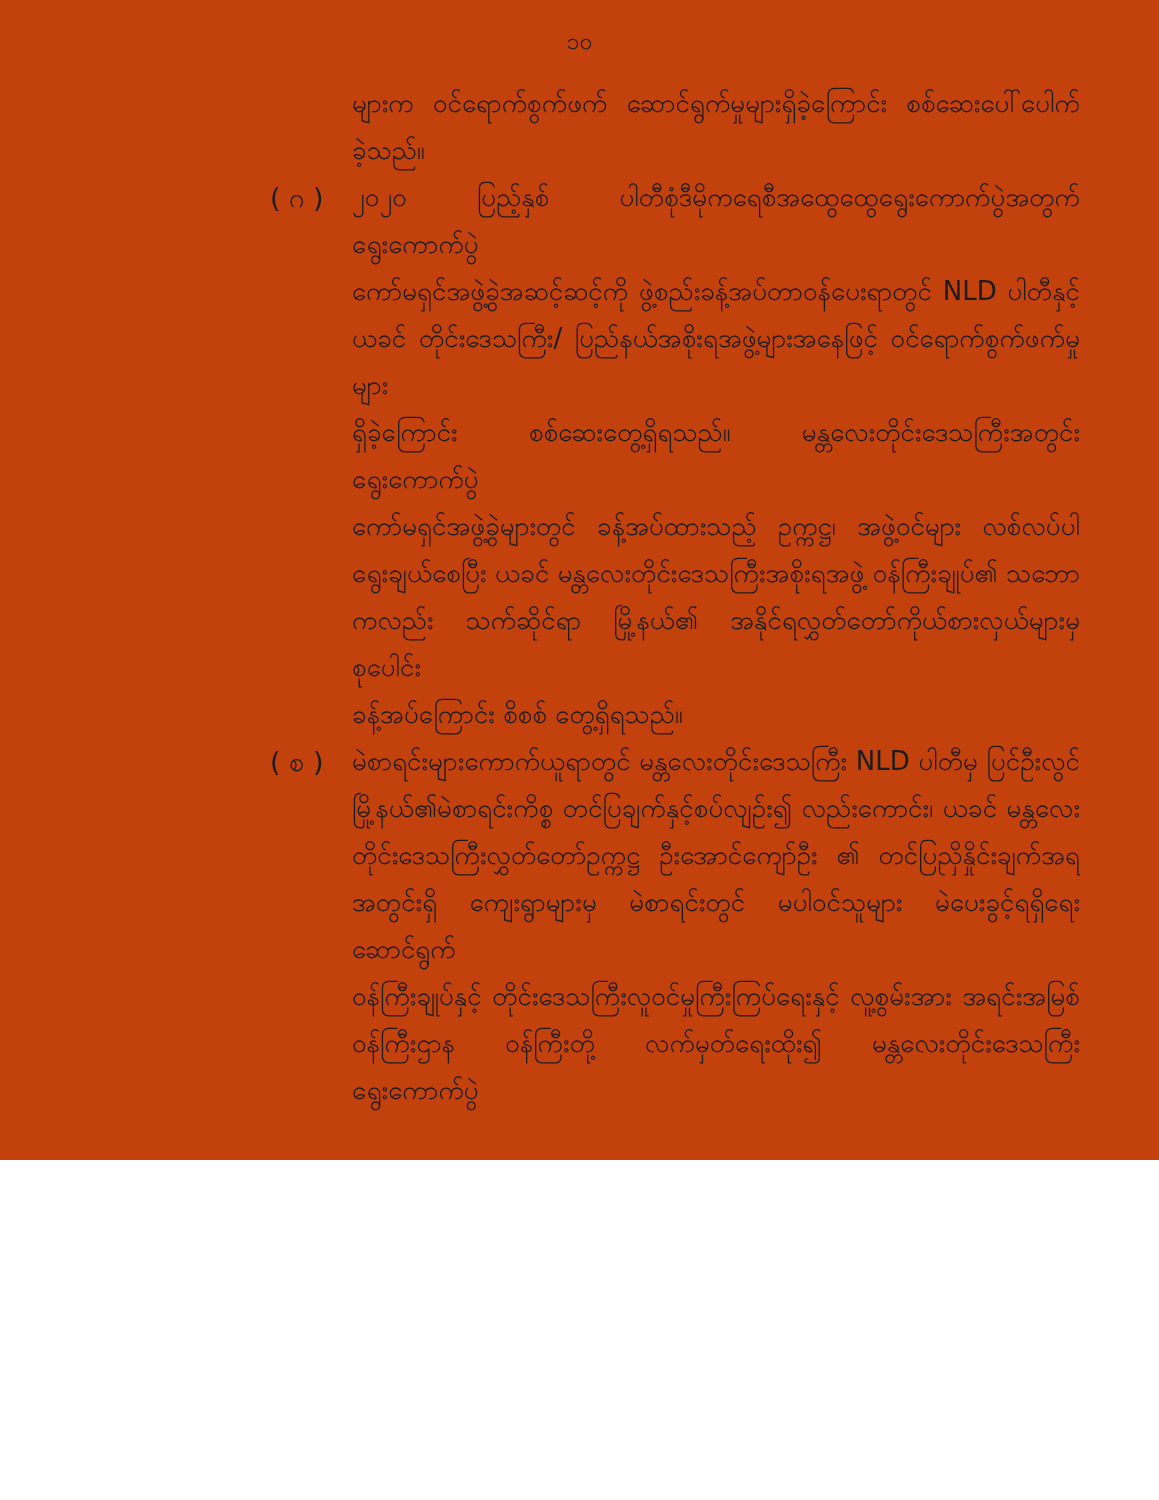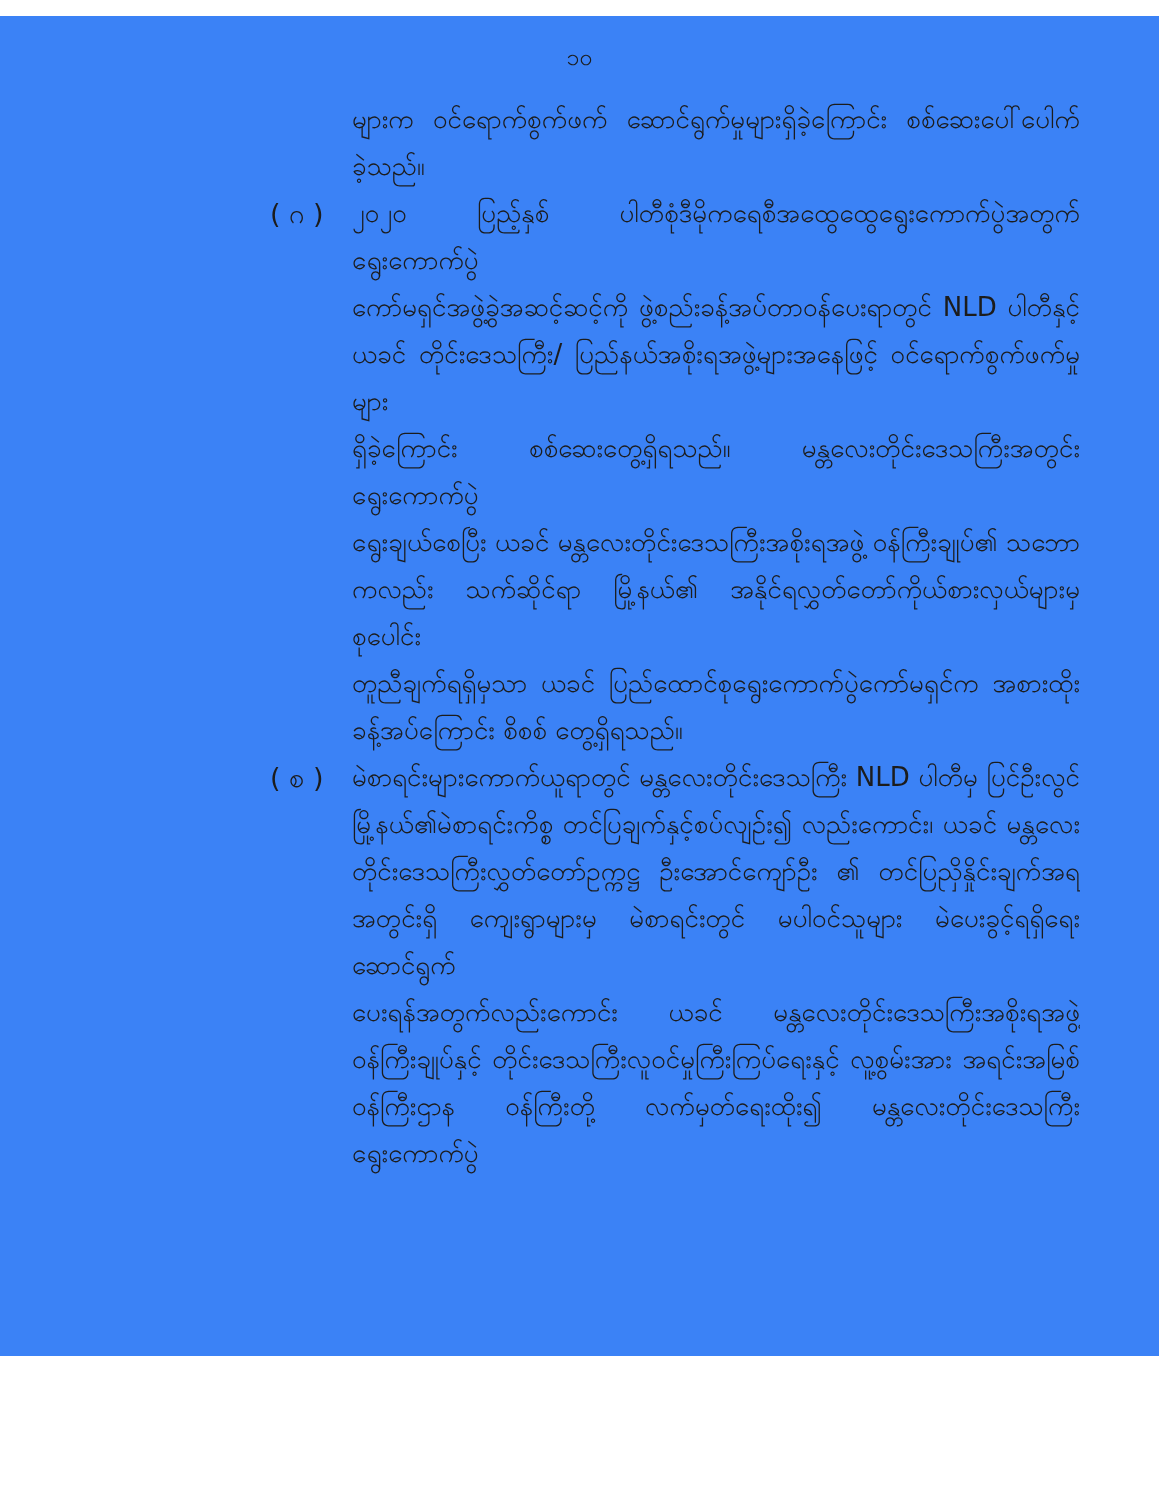--- a/index.html
+++ b/index.html
@@ -3,23 +3,23 @@
 <meta charset="utf-8">
 <style>
   html, body {
     margin: 0;
     padding: 0;
     background: #ffffff;
   }
   .page {
     position: relative;
     width: 1159px;
-    height: 1340px;
-    margin: 16px auto;
-    background: #3b82f6;
+    height: 1160px;
+    margin: 0 auto;
+    background: #c2410c;
     color: #1c1c1c;
     font-family: "DejaVu Sans", "Liberation Sans", sans-serif;
     overflow: hidden;
     box-sizing: border-box;
   }
   .page-number {
     padding-top: 26px;
     text-align: center;
     font-size: 23px;
     line-height: 30px;
@@ -72,35 +72,34 @@
       <div class="line end">ခဲ့သည်။</div>
     </div>
 
     <div class="list-item">
       <div class="marker">( ဂ )</div>
       <div class="item-body">
         <div class="line">၂၀၂၀ ပြည့်နှစ် ပါတီစုံဒီမိုကရေစီအထွေထွေရွေးကောက်ပွဲအတွက် ရွေးကောက်ပွဲ</div>
         <div class="line">ကော်မရှင်အဖွဲ့ခွဲအဆင့်ဆင့်ကို ဖွဲ့စည်းခန့်အပ်တာဝန်ပေးရာတွင် NLD ပါတီနှင့်</div>
         <div class="line">ယခင် တိုင်းဒေသကြီး/ ပြည်နယ်အစိုးရအဖွဲ့များအနေဖြင့် ဝင်ရောက်စွက်ဖက်မှုများ</div>
         <div class="line">ရှိခဲ့ကြောင်း စစ်ဆေးတွေ့ရှိရသည်။ မန္တလေးတိုင်းဒေသကြီးအတွင်း ရွေးကောက်ပွဲ</div>
+        <div class="line">ကော်မရှင်အဖွဲ့ခွဲများတွင် ခန့်အပ်ထားသည့် ဥက္ကဋ္ဌ၊ အဖွဲ့ဝင်များ လစ်လပ်ပါ</div>
         <div class="line">ရွေးချယ်စေပြီး ယခင် မန္တလေးတိုင်းဒေသကြီးအစိုးရအဖွဲ့ ဝန်ကြီးချုပ်၏ သဘော</div>
         <div class="line">ကလည်း သက်ဆိုင်ရာ မြို့နယ်၏ အနိုင်ရလွှတ်တော်ကိုယ်စားလှယ်များမှ စုပေါင်း</div>
-        <div class="line">တူညီချက်ရရှိမှသာ ယခင် ပြည်ထောင်စုရွေးကောက်ပွဲကော်မရှင်က အစားထိုး</div>
         <div class="line end">ခန့်အပ်ကြောင်း စိစစ် တွေ့ရှိရသည်။</div>
       </div>
     </div>
 
     <div class="list-item">
       <div class="marker">( စ )</div>
       <div class="item-body">
         <div class="line">မဲစာရင်းများကောက်ယူရာတွင် မန္တလေးတိုင်းဒေသကြီး NLD ပါတီမှ ပြင်ဦးလွင်</div>
         <div class="line">မြို့နယ်၏မဲစာရင်းကိစ္စ တင်ပြချက်နှင့်စပ်လျဉ်း၍ လည်းကောင်း၊ ယခင် မန္တလေး</div>
         <div class="line">တိုင်းဒေသကြီးလွှတ်တော်ဥက္ကဋ္ဌ ဦးအောင်ကျော်ဦး ၏ တင်ပြညှိနှိုင်းချက်အရ</div>
         <div class="line">အတွင်းရှိ ကျေးရွာများမှ မဲစာရင်းတွင် မပါဝင်သူများ မဲပေးခွင့်ရရှိရေး ဆောင်ရွက်</div>
-        <div class="line">ပေးရန်အတွက်လည်းကောင်း ယခင် မန္တလေးတိုင်းဒေသကြီးအစိုးရအဖွဲ့</div>
         <div class="line">ဝန်ကြီးချုပ်နှင့် တိုင်းဒေသကြီးလူဝင်မှုကြီးကြပ်ရေးနှင့် လူ့စွမ်းအား အရင်းအမြစ်</div>
         <div class="line">ဝန်ကြီးဌာန ဝန်ကြီးတို့ လက်မှတ်ရေးထိုး၍ မန္တလေးတိုင်းဒေသကြီး ရွေးကောက်ပွဲ</div>
 
       </div>
     </div>
 
   </div>
 </div>
 
 </body></html>

